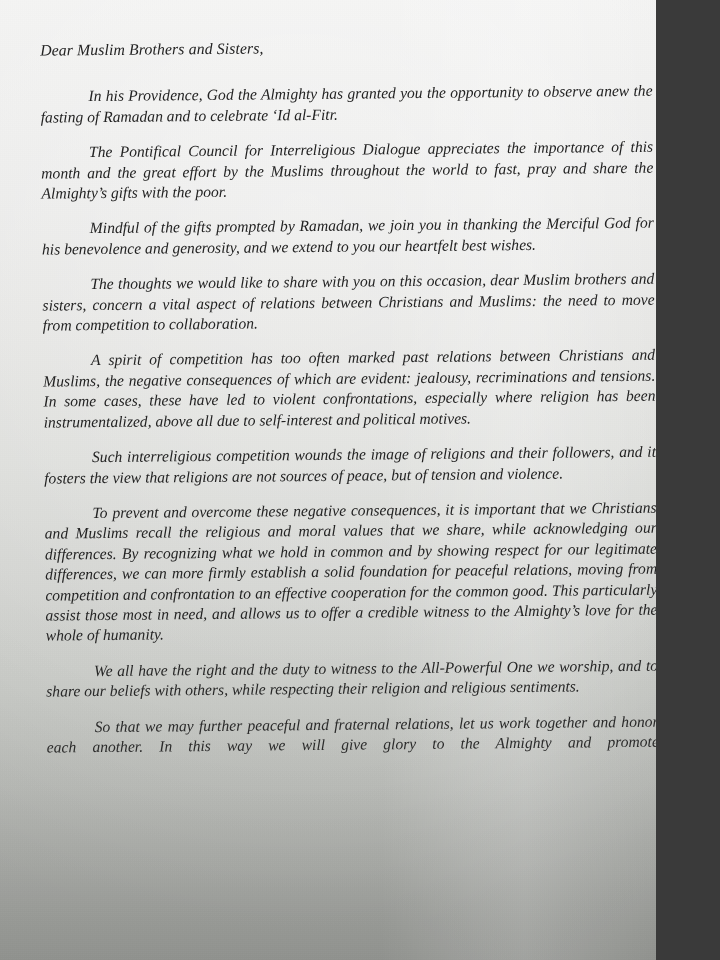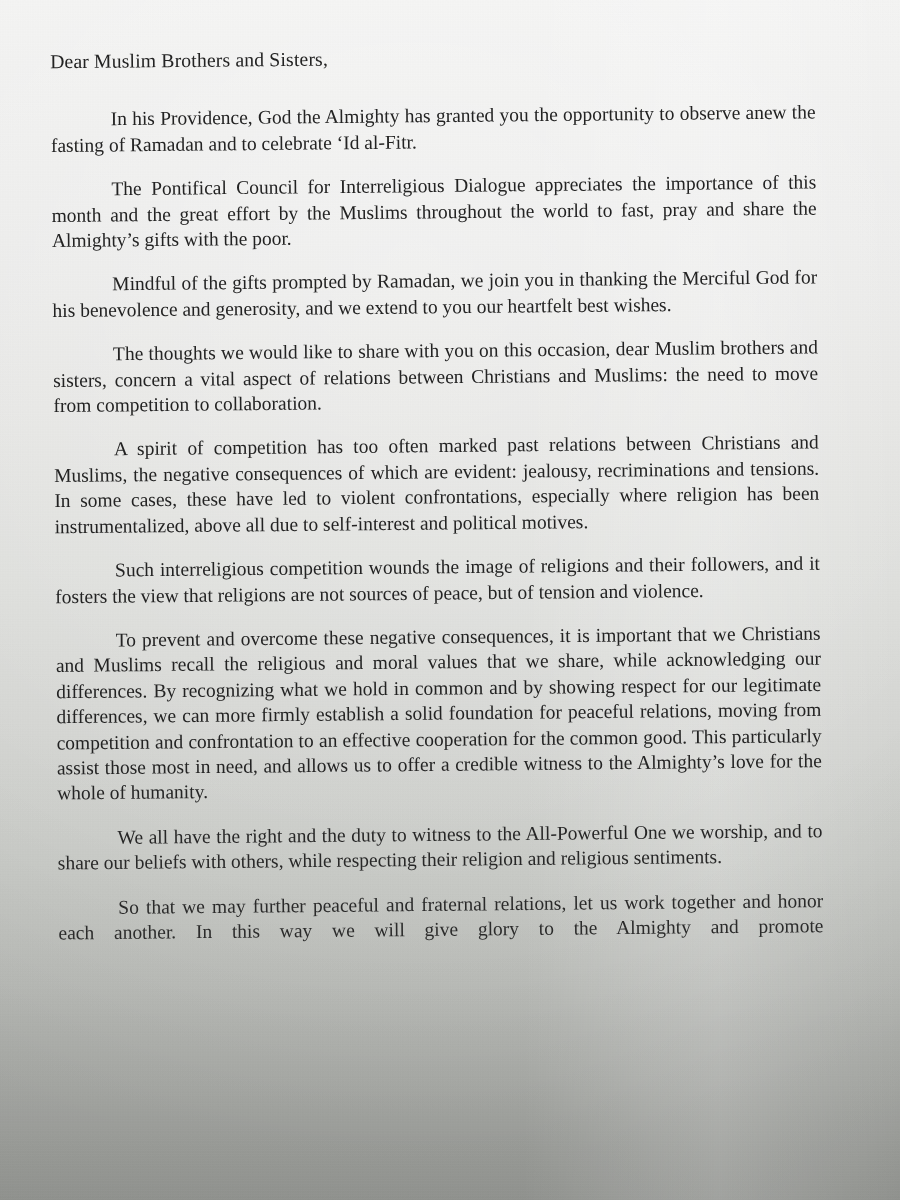--- a/index.html
+++ b/index.html
@@ -3,24 +3,25 @@
 <meta charset="utf-8">
 <title>Scanned Letter</title>
 <style>
   html, body {
     margin: 0;
     padding: 0;
     background: #3a3a3a;
   }
   #page {
     position: relative;
-    width: 720px;
+    width: 656px;
     height: 960px;
     overflow: hidden;
     background: #4d7c0f;
+    font-style: italic;
   }
   
   #paper-surface {
     position: absolute;
     inset: 0;
     background:
       linear-gradient(to bottom,
         #f3f3f2 0%,
         #f0f0ef 8%,
         #ececeb 20%,

